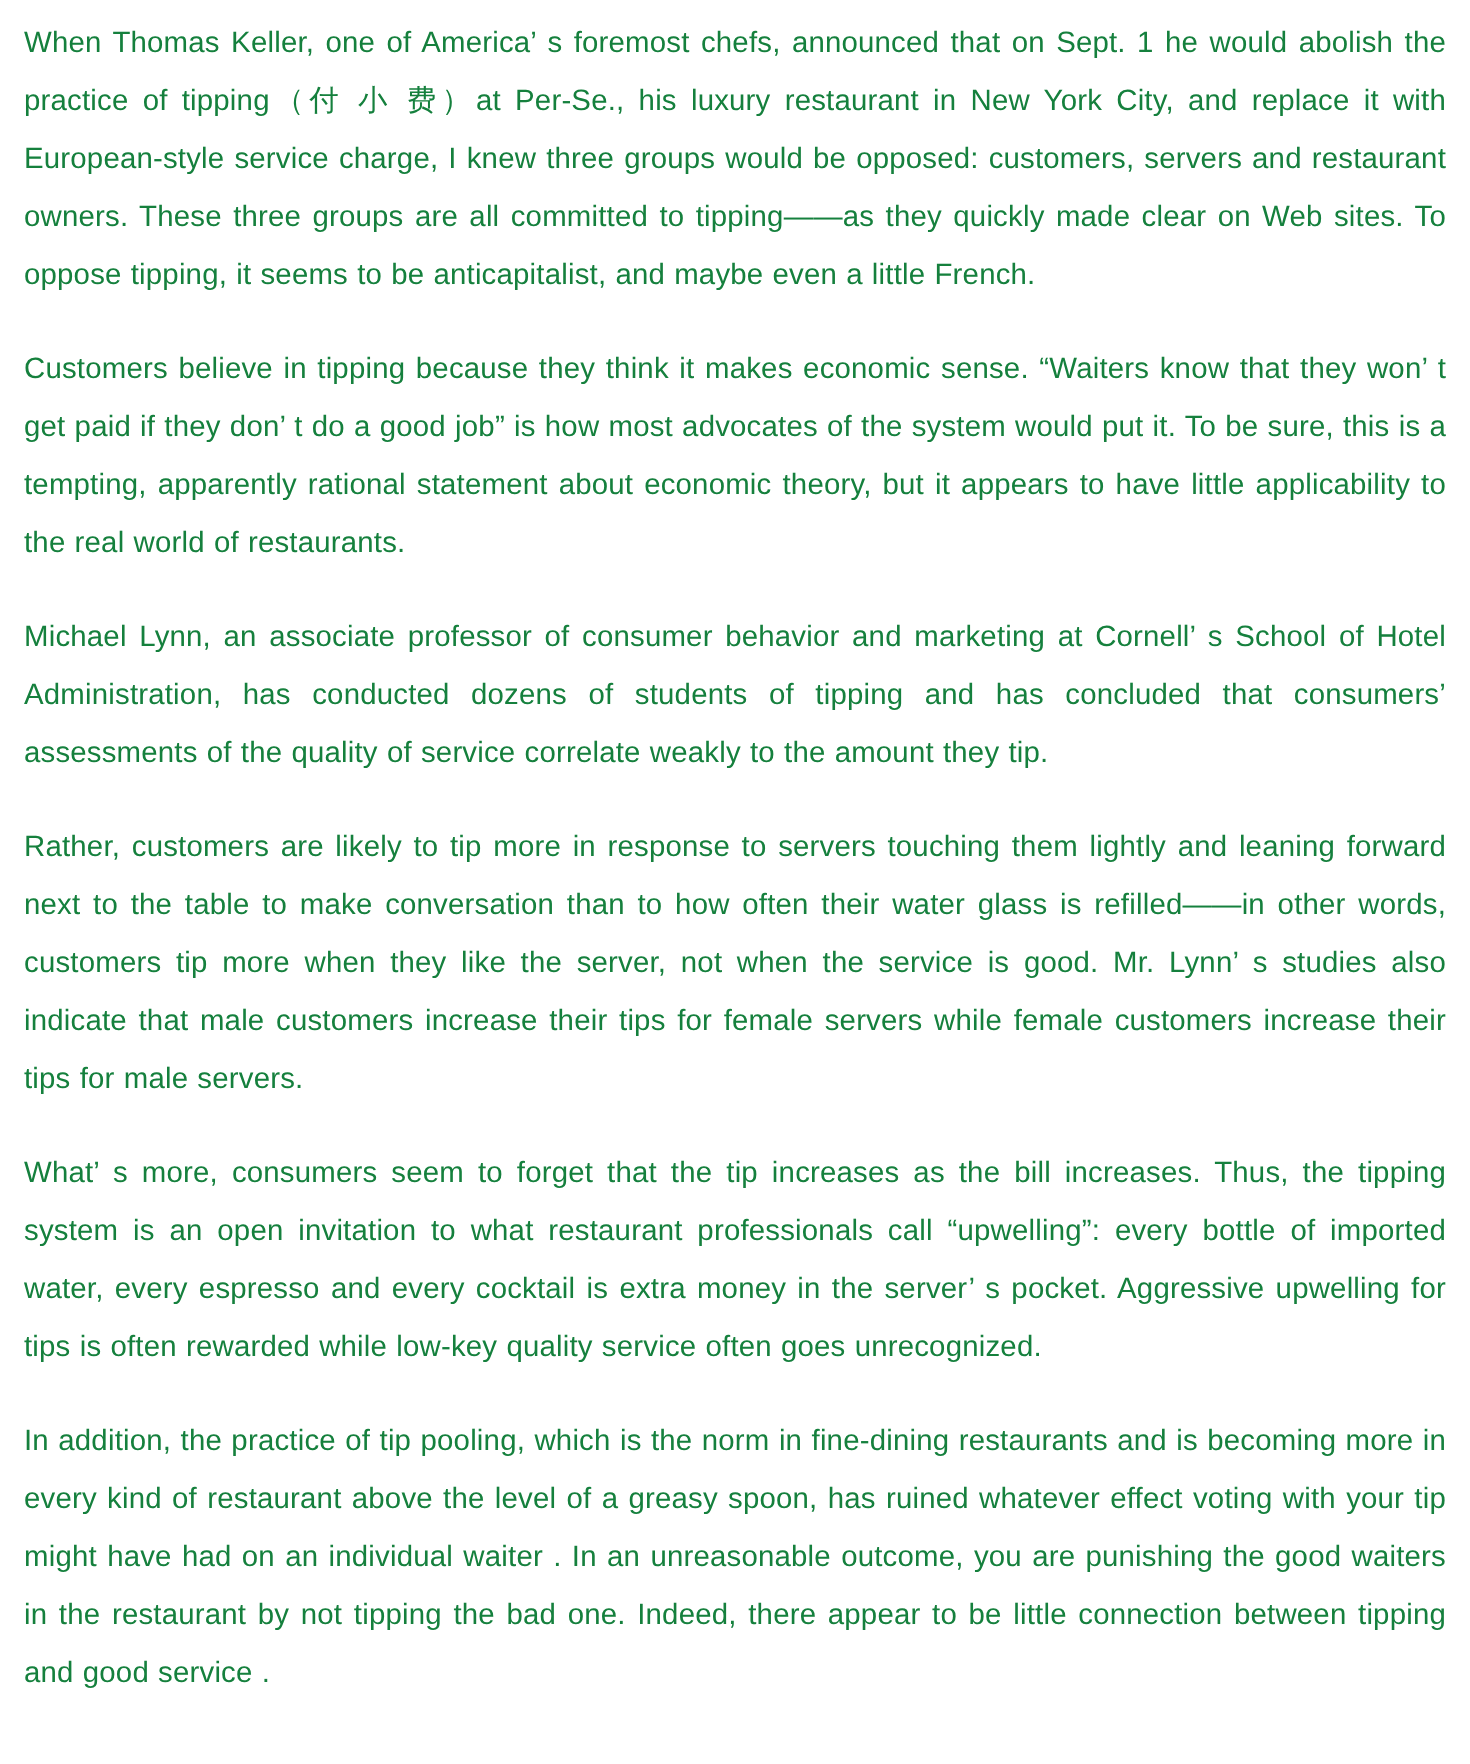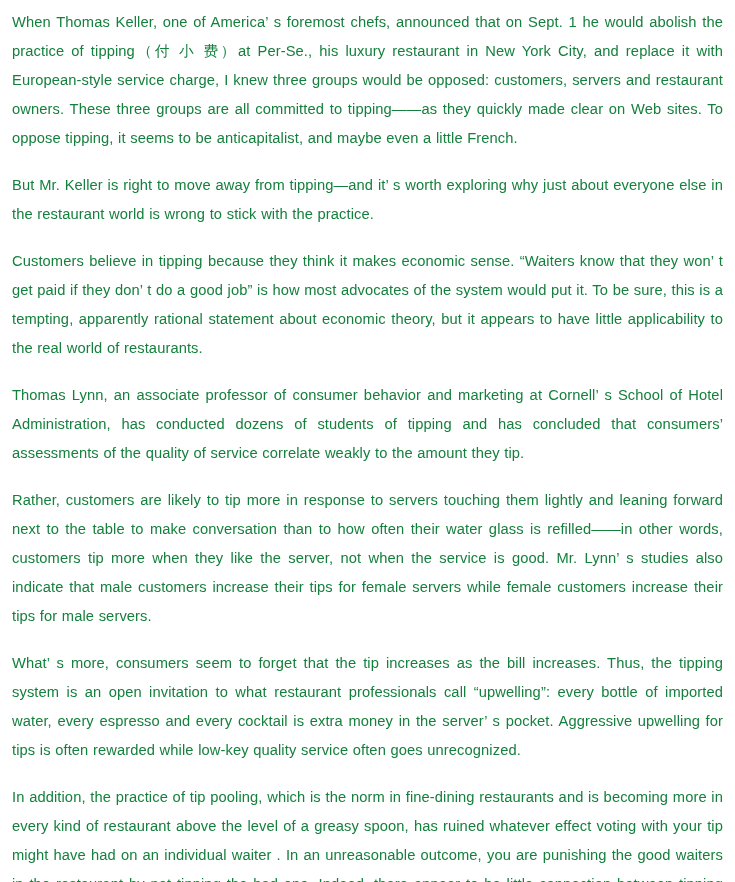--- a/index.html
+++ b/index.html
@@ -34,20 +34,19 @@
   .article p:last-child {
     margin-bottom: 0;
   }
 </style>
 </head>
 <body>
 
 <div class="page">
   <div class="article">
     <p>When Thomas Keller, one of America’ s foremost chefs, announced that on Sept. 1 he would abolish the practice of tipping（付 小 费）at Per-Se., his luxury restaurant in New York City, and replace it with European-style service charge, I knew three groups would be opposed: customers, servers and restaurant owners. These three groups are all committed to tipping——as they quickly made clear on Web sites. To oppose tipping, it seems to be anticapitalist, and maybe even a little French.</p>
-    <p>But Mr. Keller is right to move away from tipping—and it’ s worth exploring why just about everyone else in the restaurant world is wrong to stick with the practice.</p>
     <p>Customers believe in tipping because they think it makes economic sense. “Waiters know that they won’ t get paid if they don’ t do a good job” is how most advocates of the system would put it. To be sure, this is a tempting, apparently rational statement about economic theory, but it appears to have little applicability to the real world of restaurants.</p>
-    <p>Thomas Lynn, an associate professor of consumer behavior and marketing at Cornell’ s School of Hotel Administration, has conducted dozens of students of tipping and has concluded that consumers’ assessments of the quality of service correlate weakly to the amount they tip.</p>
+    <p>Michael Lynn, an associate professor of consumer behavior and marketing at Cornell’ s School of Hotel Administration, has conducted dozens of students of tipping and has concluded that consumers’ assessments of the quality of service correlate weakly to the amount they tip.</p>
     <p>Rather, customers are likely to tip more in response to servers touching them lightly and leaning forward next to the table to make conversation than to how often their water glass is refilled——in other words, customers tip more when they like the server, not when the service is good. Mr. Lynn’ s studies also indicate that male customers increase their tips for female servers while female customers increase their tips for male servers.</p>
     <p>What’ s more, consumers seem to forget that the tip increases as the bill increases. Thus, the tipping system is an open invitation to what restaurant professionals call “upwelling”: every bottle of imported water, every espresso and every cocktail is extra money in the server’ s pocket. Aggressive upwelling for tips is often rewarded while low-key quality service often goes unrecognized.</p>
     <p>In addition, the practice of tip pooling, which is the norm in fine-dining restaurants and is becoming more in every kind of restaurant above the level of a greasy spoon, has ruined whatever effect voting with your tip might have had on an individual waiter . In an unreasonable outcome, you are punishing the good waiters in the restaurant by not tipping the bad one. Indeed, there appear to be little connection between tipping and good service .</p>
   </div>
 </div>
 
 </body></html>

